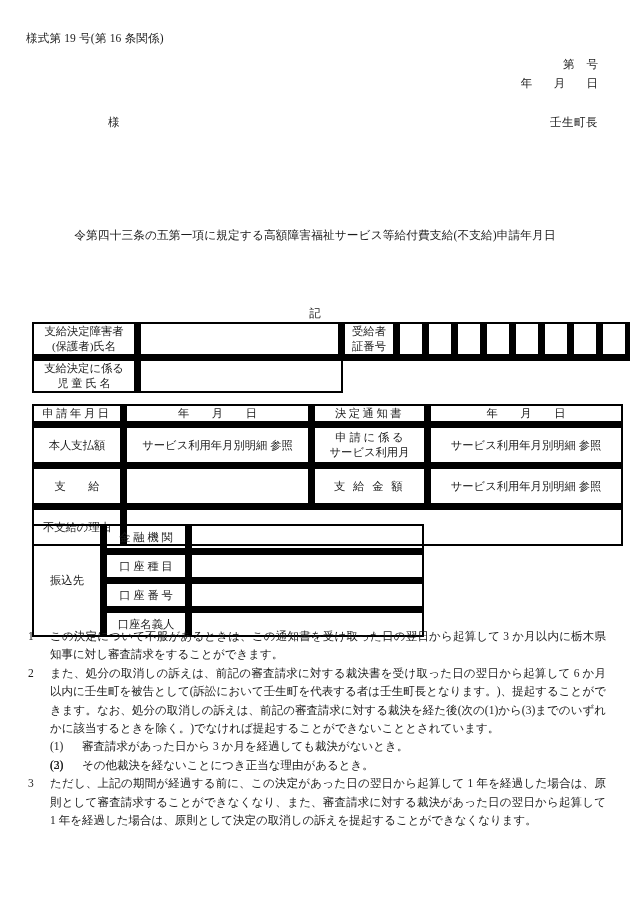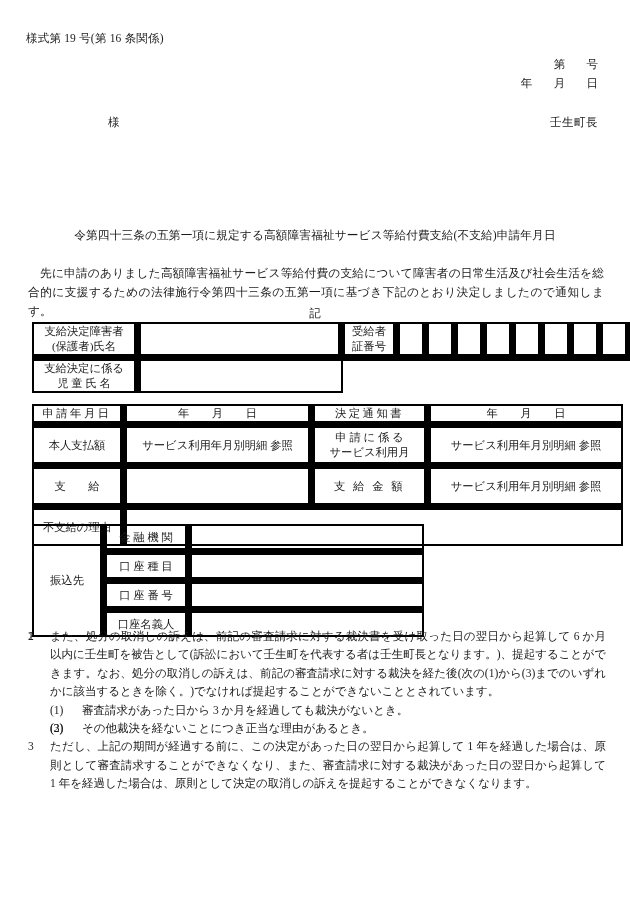--- a/index.html
+++ b/index.html
@@ -32,20 +32,21 @@
     font-size: 11.5px;
     letter-spacing: 0.2px;
     white-space: nowrap;
   }
   .doc-number {
     position: absolute;
     right: 32px;
     top: 57px;
     font-size: 11.5px;
     white-space: nowrap;
+    text-align: center;
   }
   .doc-number span.g { display: inline-block; width: 30px; }
   .doc-date {
     position: absolute;
     right: 32px;
     top: 76px;
     font-size: 11.5px;
     white-space: nowrap;
   }
   .doc-date span.g { display: inline-block; width: 30px; }
@@ -194,21 +195,20 @@
   <div class="doc-date">
     <span class="g">年</span>
     <span class="g">月</span>
     <span>日</span>
   </div>
 
   <div class="addressee">様</div>
   <div class="issuer">壬生町長</div>
 
   <div class="doc-title">令第四十三条の五第一項に規定する高額障害福祉サービス等給付費支給(不支給)申請年月日</div>
-  <div class="lead">先に申請のありました高額障害福祉サービス等給付費の支給について障害者の日常生活及び社会生活を総合的に支援するための法律施行令第四十三条の五第一項に基づき下記のとおり決定しましたので通知します。</div>
   <div class="ki">記</div>
 
   <table class="tbl" id="tbl-recipient">
     <tbody>
         <tr>
       <td class="lbl outer-t outer-l two-line">
         <div>支給決定障害者</div>
         <div>(保護者)氏名</div>
       </td>
       <td class="val outer-t blank"></td>
@@ -287,20 +287,21 @@
       <td class="c2 outer-b" style="height:22px;">口座名義人</td>
       <td class="c3 outer-b outer-r blank"></td>
     </tr>
   </tbody>
     </table>
 
   <div class="appeal">
 
     <div class="appeal-item">
       <span class="num">1</span>
+      <span>この決定について不服があるときは、この通知書を受け取った日の翌日から起算して 3 か月以内に栃木県知事に対し審査請求をすることができます。</span>
     </div>
 
     <div class="appeal-item">
       <span class="num">2</span>
       <span>また、処分の取消しの訴えは、前記の審査請求に対する裁決書を受け取った日の翌日から起算して 6 か月以内に壬生町を被告として(訴訟において壬生町を代表する者は壬生町長となります。)、提起することができます。なお、処分の取消しの訴えは、前記の審査請求に対する裁決を経た後(次の(1)から(3)までのいずれかに該当するときを除く。)でなければ提起することができないこととされています。</span>
     </div>
 
     <div class="sub-item">
       <span class="num">(1)</span>
       <span>審査請求があった日から 3 か月を経過しても裁決がないとき。</span>

